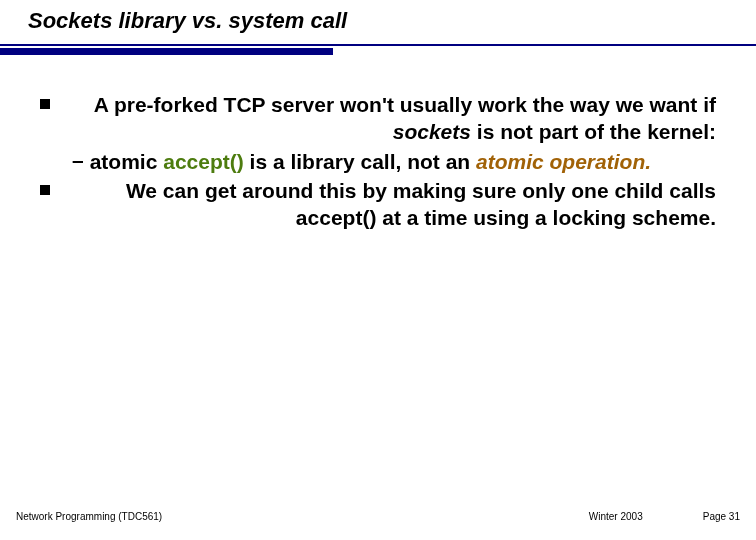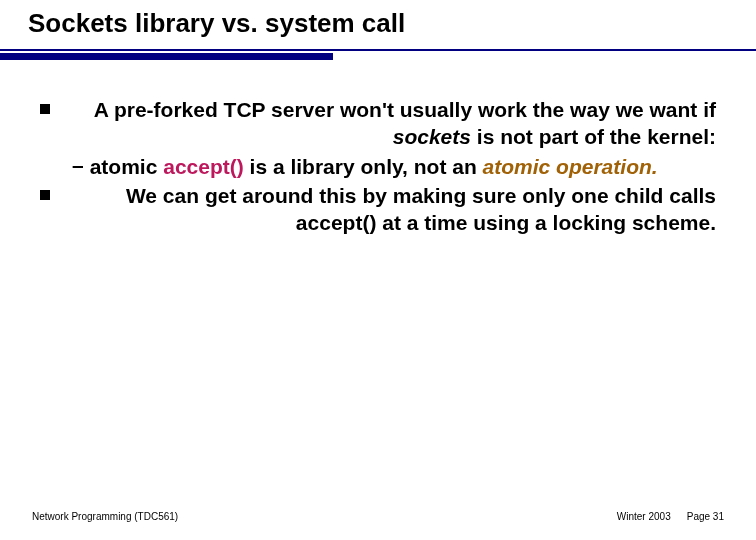--- a/index.html
+++ b/index.html
@@ -14,24 +14,25 @@
   .slide {
     width: 100%;
     height: 100%;
     position: relative;
     padding: 0;
   }
   .title-block {
     padding: 8px 0 0 28px;
   }
   .title {
-    font-size: 26px;
+    font-size: 22px;
     font-weight: bold;
     color: #000;
     font-family: Arial, sans-serif;
+    font-style: italic;
   }
   .rule-group {
     margin-top: 10px;
     width: 100%;
   }
   .rule-thin {
     border: none;
     border-top: 2px solid #000080;
     height: 0;
     margin: 0;
@@ -81,38 +82,38 @@
     color: #000;
     margin-right: 6px;
     margin-top: 0;
   }
   .sub-text {
     font-size: 21px;
     font-weight: bold;
     color: #000;
     line-height: 1.3;
   }
-  .accent-blue { color: #be185d; }
+  .accent-blue { color: #4d7c0f; }
   .accent-red { color: #a16207; }
   .footer {
     position: absolute;
     bottom: 18px;
     left: 0;
     width: 100%;
-    padding: 0 32px;
+    padding: 0 16px;
     display: flex;
     justify-content: space-between;
     align-items: baseline;
     font-size: 10px;
     color: #000;
   }
   .footer-left { }
   .footer-right {
     display: flex;
-    gap: 16px;
+    gap: 60px;
   }
 </style>
 </head>
 <body>
 
 <div class="slide">
 
   <div class="title-block">
     <div class="title">Sockets library vs. system call</div>
   </div>
@@ -127,21 +128,21 @@
     <div class="bullet-item">
       <div class="bullet-marker"></div>
       <div class="bullet-text">
         <span>A pre-forked TCP server won't usually work the way we want if </span><span class="bi-italic">sockets</span><span> is not part of the kernel:</span>
       </div>
     </div>
 
     <div class="sub-item">
       <div class="sub-dash">–</div>
       <div class="sub-text">
-        <span>atomic </span><span class="accent-blue">accept()</span><span> is a library only, not an </span><span class="accent-red bi-italic">atomic operation.</span><span></span>
+        <span>atomic </span><span class="accent-blue">accept()</span><span> is a library call, not an </span><span class="accent-red bi-italic">atomic operation.</span><span></span>
       </div>
     </div>
 
     <div class="bullet-item">
       <div class="bullet-marker"></div>
       <div class="bullet-text">
         <span>We can get around this by making sure only one child calls accept() at a time using a locking scheme.</span>
       </div>
     </div>
 

